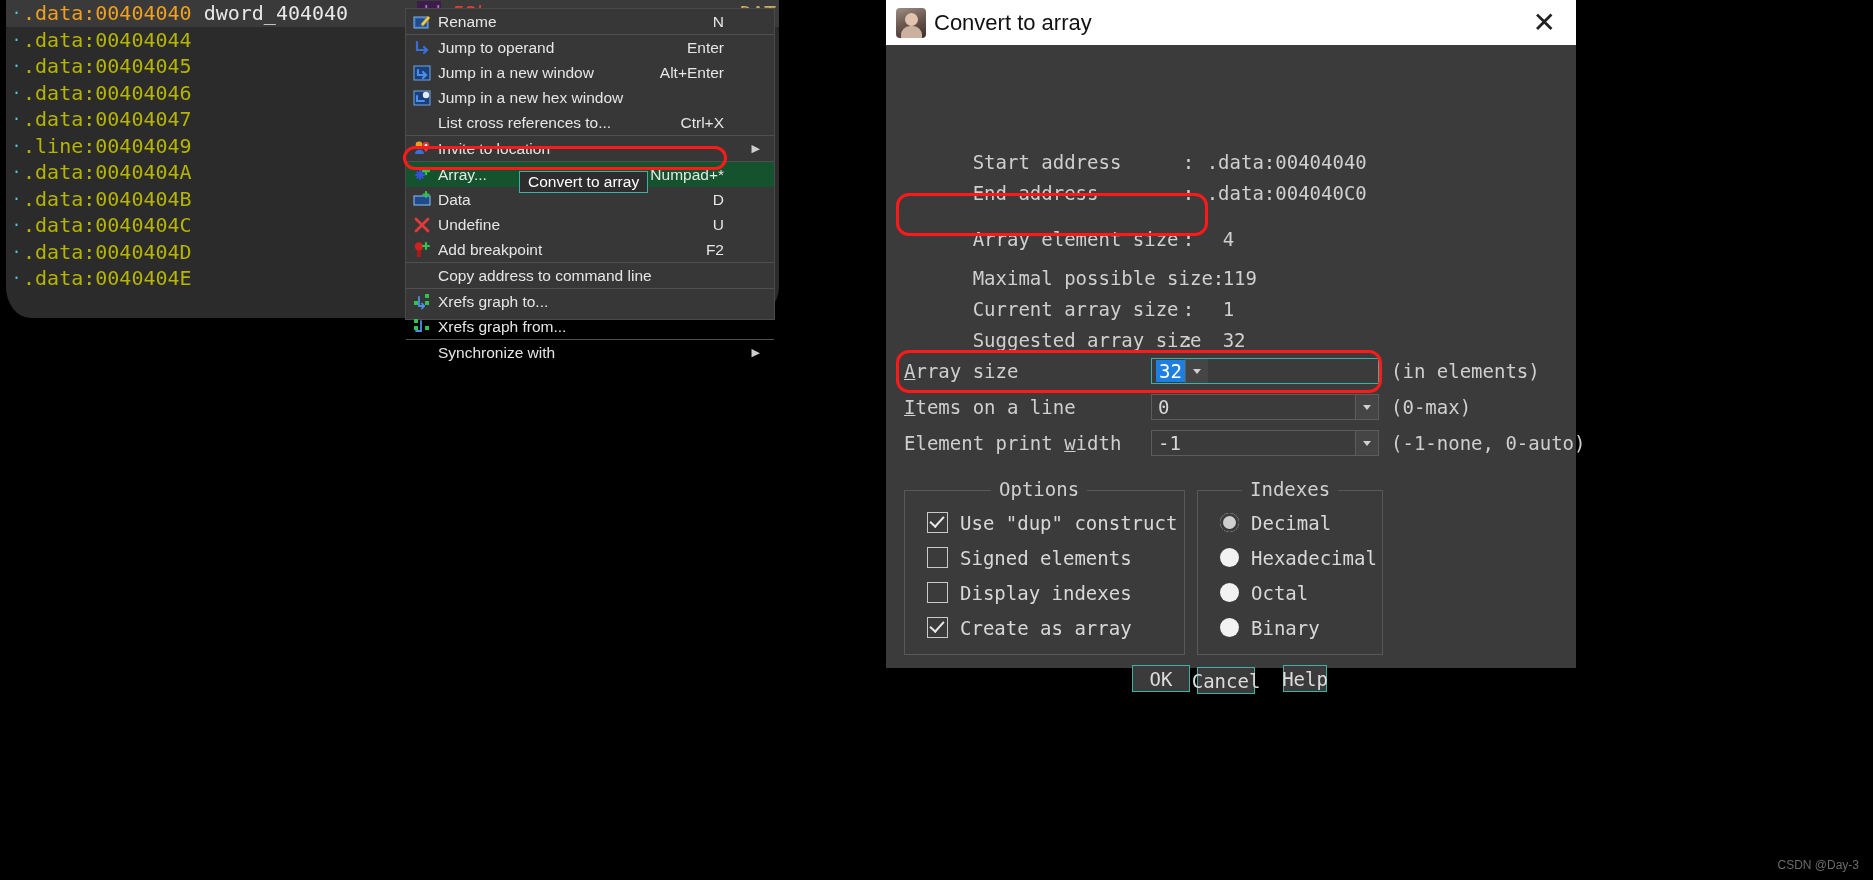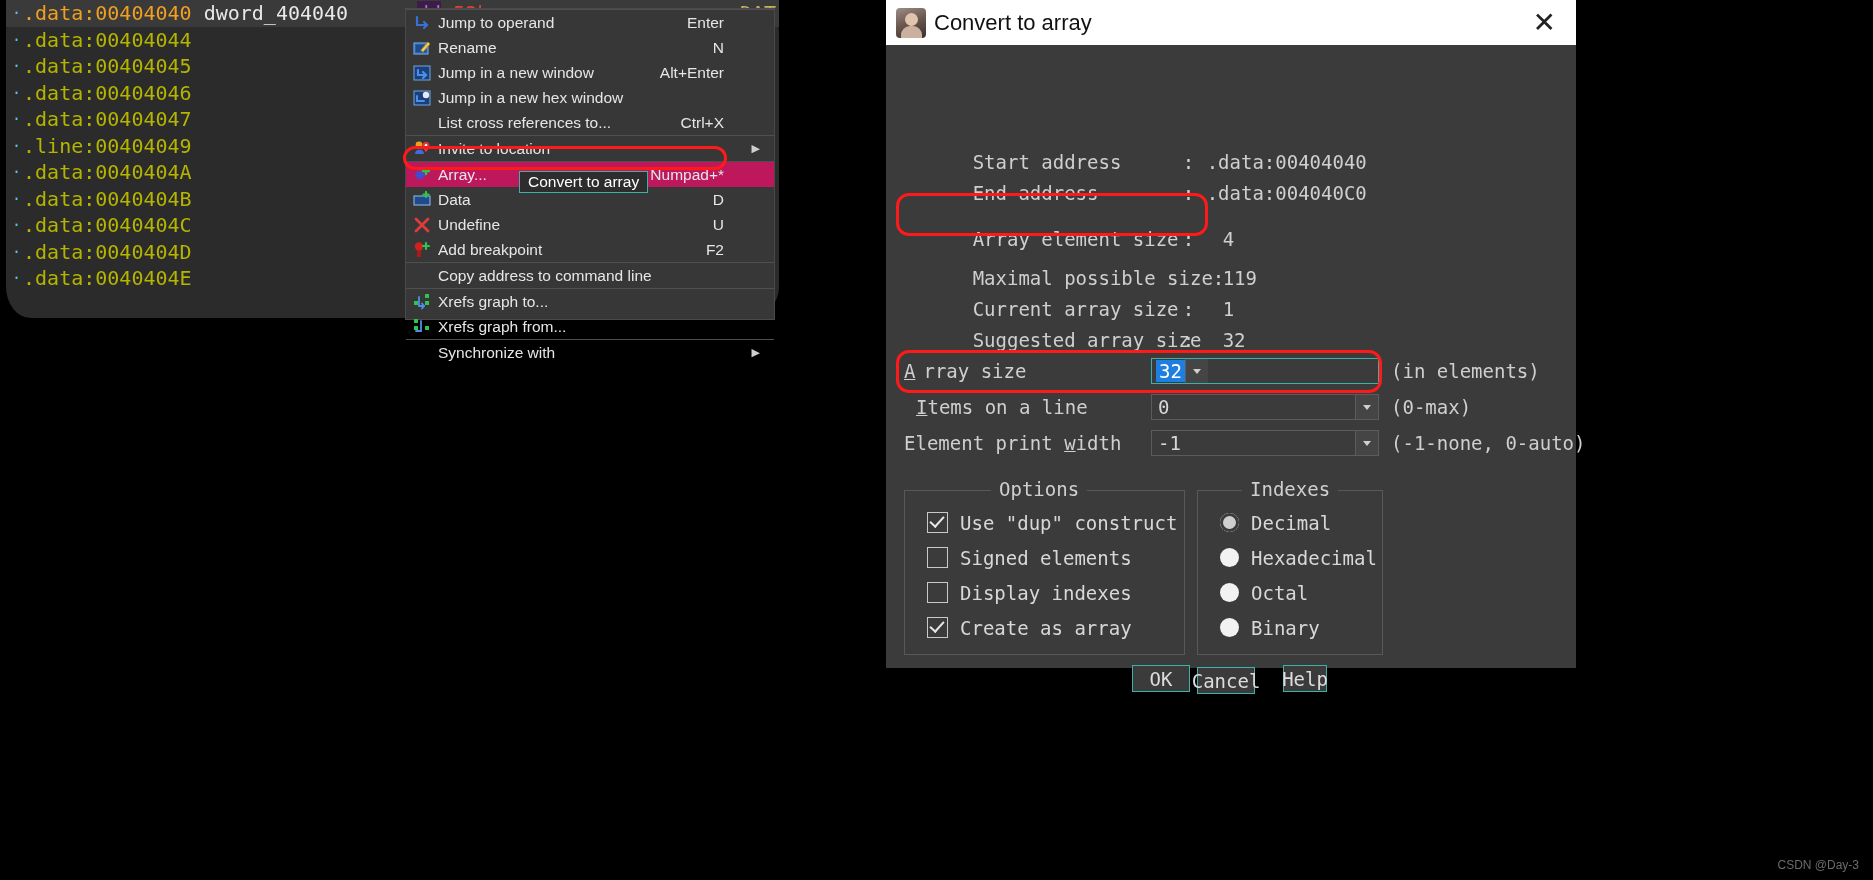--- a/index.html
+++ b/index.html
@@ -26,21 +26,21 @@
     position:absolute;left:405px;top:8px;width:368px;height:310px;
     background:#373737;border:1px solid #4a4a4a;
     font-size:15.5px;color:#e6e6e6;
   }
   .mi{height:25px;display:flex;align-items:center;position:relative;padding-left:4px;}
   .mi .ico{width:24px;height:20px;flex:0 0 24px;display:flex;align-items:center;justify-content:center;margin-right:4px;}
   .mi .lbl{flex:1 1 auto;white-space:nowrap;}
   .mi .sc{color:#e6e6e6;padding-right:50px;white-space:nowrap;}
   .mi .arrow{position:absolute;right:14px;color:#cfcfcf;font-size:11px;}
   .mi.sep-top{border-top:1px solid #4f4f4f;}
-  .mi.highlight{background:#be185d;}
+  .mi.highlight{background:#14532d;}
   .menu-hl-box{position:absolute;left:403px;top:146px;width:324px;height:24px;
     border:3px solid #ff1a1a;border-radius:12px;box-sizing:border-box;pointer-events:none;}
   #tooltip-convert{
     position:absolute;left:519px;top:171px;background:#2d2d2d;color:#fff;
     border:1px solid #3fb0a8;padding:1px 8px;font-size:15.5px;white-space:nowrap;
   }
 
   
   #dialog{
     position:absolute;left:886px;top:0;width:690px;height:668px;
@@ -113,40 +113,40 @@
     <div class="disasm-row"><span class="dot">·</span><span class="addr">.data:0040404A</span></div>
     <div class="disasm-row"><span class="dot">·</span><span class="addr">.data:0040404B</span></div>
     <div class="disasm-row"><span class="dot">·</span><span class="addr">.data:0040404C</span></div>
     <div class="disasm-row"><span class="dot">·</span><span class="addr">.data:0040404D</span></div>
     <div class="disasm-row"><span class="dot">·</span><span class="addr">.data:0040404E</span></div>
     <div style="position: absolute; left: 411px; top: 0px; height: 26px; line-height: 26px; white-space: nowrap; font-family: &quot;DejaVu Sans Mono&quot;, &quot;Liberation Mono&quot;, monospace; font-size: 20px;"><span class="dd-kw">dd</span><span class="dd-val">  52h</span></div>
     <div style="position: absolute; left: 734px; top: 0px; height: 26px; line-height: 26px; white-space: nowrap; font-family: &quot;DejaVu Sans Mono&quot;, &quot;Liberation Mono&quot;, monospace; font-size: 20px; color: rgb(200, 176, 96);">DAT</div>
   </div>
 
 <div id="context-menu">
-    <div class="mi sep-top">
-      <span class="ico">
-        <svg width="18" height="18" viewBox="0 0 18 18">
-          <path d="M4,3 L4,11 L14,11" fill="none" stroke="#3a6fd8" stroke-width="2.2" stroke-linecap="round"></path>
-          <path d="M11,8 L14,11 L11,14" fill="none" stroke="#3a6fd8" stroke-width="2.2" stroke-linecap="round"></path>
-        </svg>
-      </span>
-      <span class="lbl">Jump to operand</span>
-      <span class="sc">Enter</span>
-    </div>
     <div class="mi">
       <span class="ico">
         <svg width="18" height="18" viewBox="0 0 18 18">
           <rect x="1" y="4" width="14" height="11" fill="#2a5fb0" stroke="#7fb3e8" stroke-width="1"></rect>
           <rect x="3" y="6" width="10" height="7" fill="#1f4a8c"></rect>
           <path d="M8,11 L15,3 L17,5 L10,13 Z" fill="#f0d060" stroke="#b08a20" stroke-width="1" stroke-linecap="round"></path>
         </svg>
       </span>
       <span class="lbl">Rename</span>
       <span class="sc">N</span>
+    </div>
+    <div class="mi sep-top">
+      <span class="ico">
+        <svg width="18" height="18" viewBox="0 0 18 18">
+          <path d="M4,3 L4,11 L14,11" fill="none" stroke="#3a6fd8" stroke-width="2.2" stroke-linecap="round"></path>
+          <path d="M11,8 L14,11 L11,14" fill="none" stroke="#3a6fd8" stroke-width="2.2" stroke-linecap="round"></path>
+        </svg>
+      </span>
+      <span class="lbl">Jump to operand</span>
+      <span class="sc">Enter</span>
     </div>
     <div class="mi">
       <span class="ico">
         <svg width="18" height="18" viewBox="0 0 18 18">
           <rect x="1" y="2" width="16" height="14" fill="#1a3f7a" stroke="#6fa8e0" stroke-width="1"></rect>
           <path d="M5,6 L5,11 L13,11" fill="none" stroke="#4d8ee8" stroke-width="2.2" stroke-linecap="round"></path>
           <path d="M10,8 L13,11 L10,14" fill="none" stroke="#4d8ee8" stroke-width="2.2" stroke-linecap="round"></path>
         </svg>
       </span>
       <span class="lbl">Jump in a new window</span>
@@ -323,32 +323,32 @@
       <span>Suggested array size</span>
     </div>
     <div class="infoline" style="left:228px;top:262px;">
       <span>:</span>
     </div>
     <div class="infoline" style="left:268px;top:262px;">
       <span>32</span>
     </div>
 
     <div class="fieldrow" style="left:18px;top:315px;">
-      <span class="flabel"><u>A</u><span style="margin-left: 8px; padding-left: 0px; text-align: right;">rray size</span></span>
+      <span class="flabel"><u>A</u><span style="margin-left: 0px; padding-left: 0px; text-align: right;">rray size</span></span>
     </div>
     <div class="combo focused" style="left:265px;top:313px;width:228px;">
       <span class="cval selected">32</span>
       <span class="cbtn">
           <i></i>
         </span>
     </div>
     <div class="hint" style="left:505px;top:315px;">(in elements)</div>
     <div class="redbox" style="left:10px;top:305px;width:486px;height:43px;"></div>
 
-    <div class="fieldrow" style="left:18px;top:351px;margin-left:12px;">
+    <div class="fieldrow" style="left:18px;top:351px;">
       <span class="flabel"><u>I</u><span style="margin-left: 0px; padding-left: 0px;">tems on a line</span></span>
     </div>
     <div class="combo" style="left:265px;top:349px;width:228px;">
       <span class="cval">0</span>
       <span class="cbtn">
           <i></i>
         </span>
     </div>
     <div class="hint" style="left:505px;top:351px;">(0-max)</div>
 

